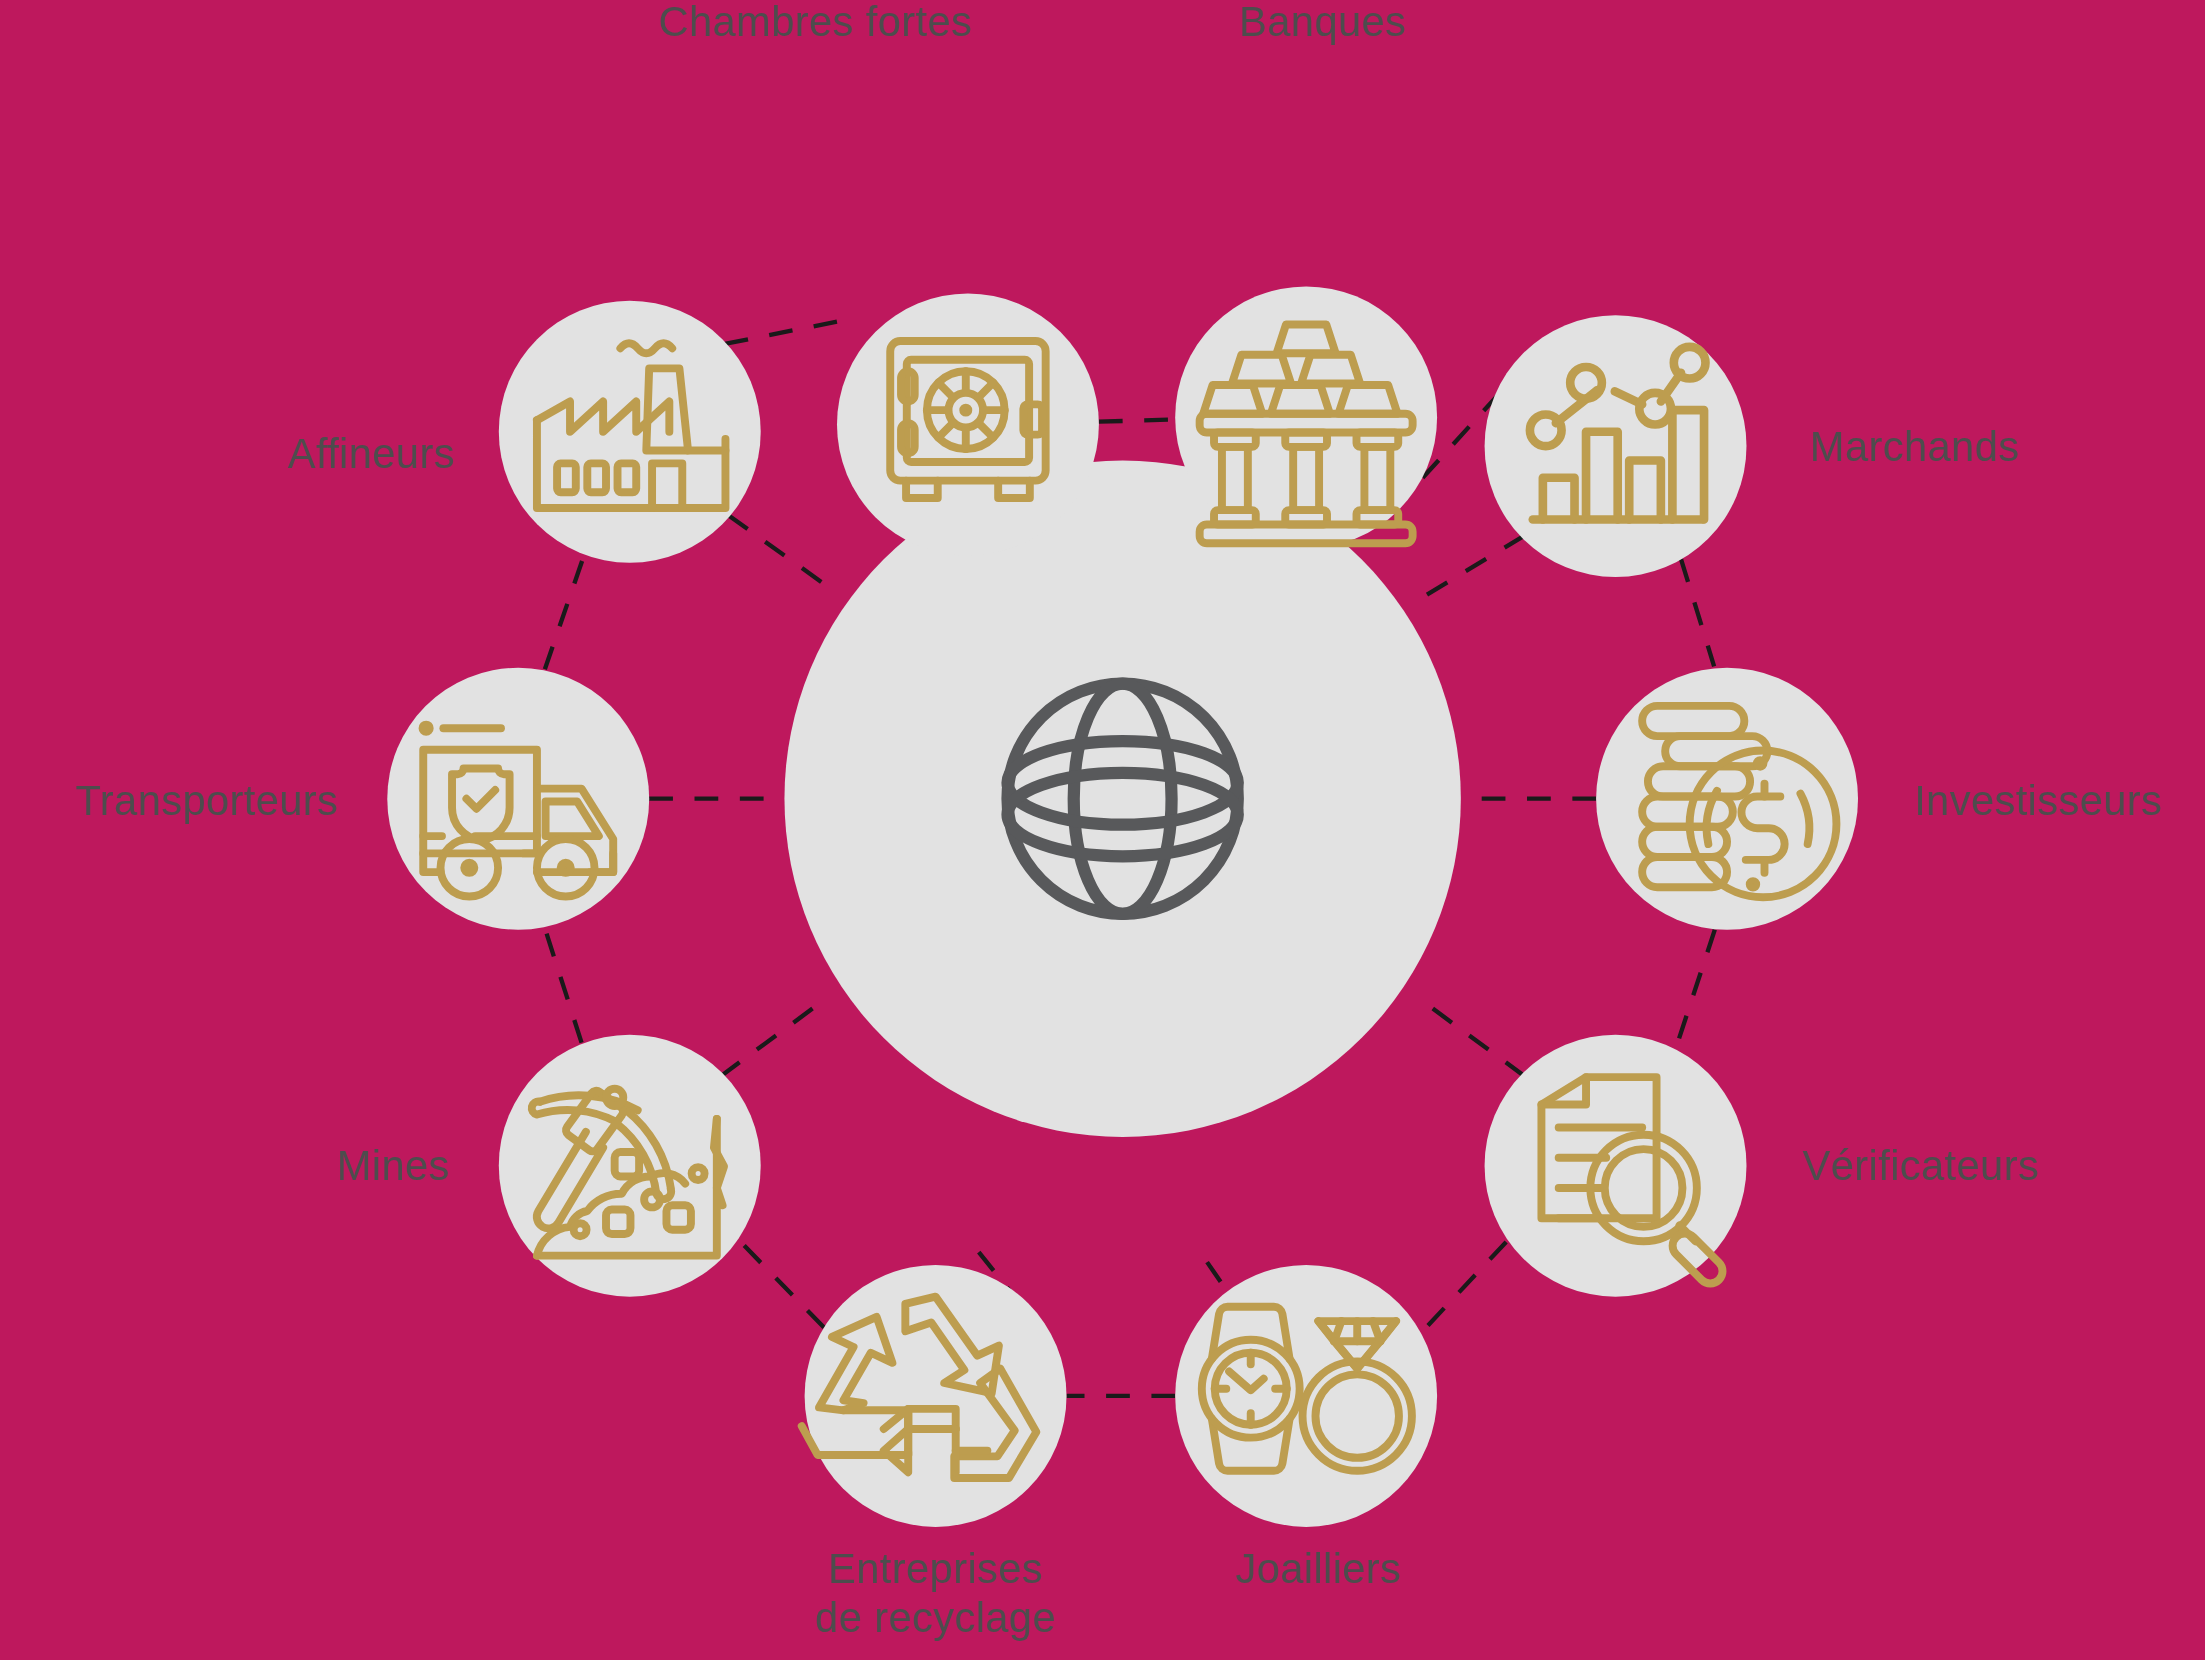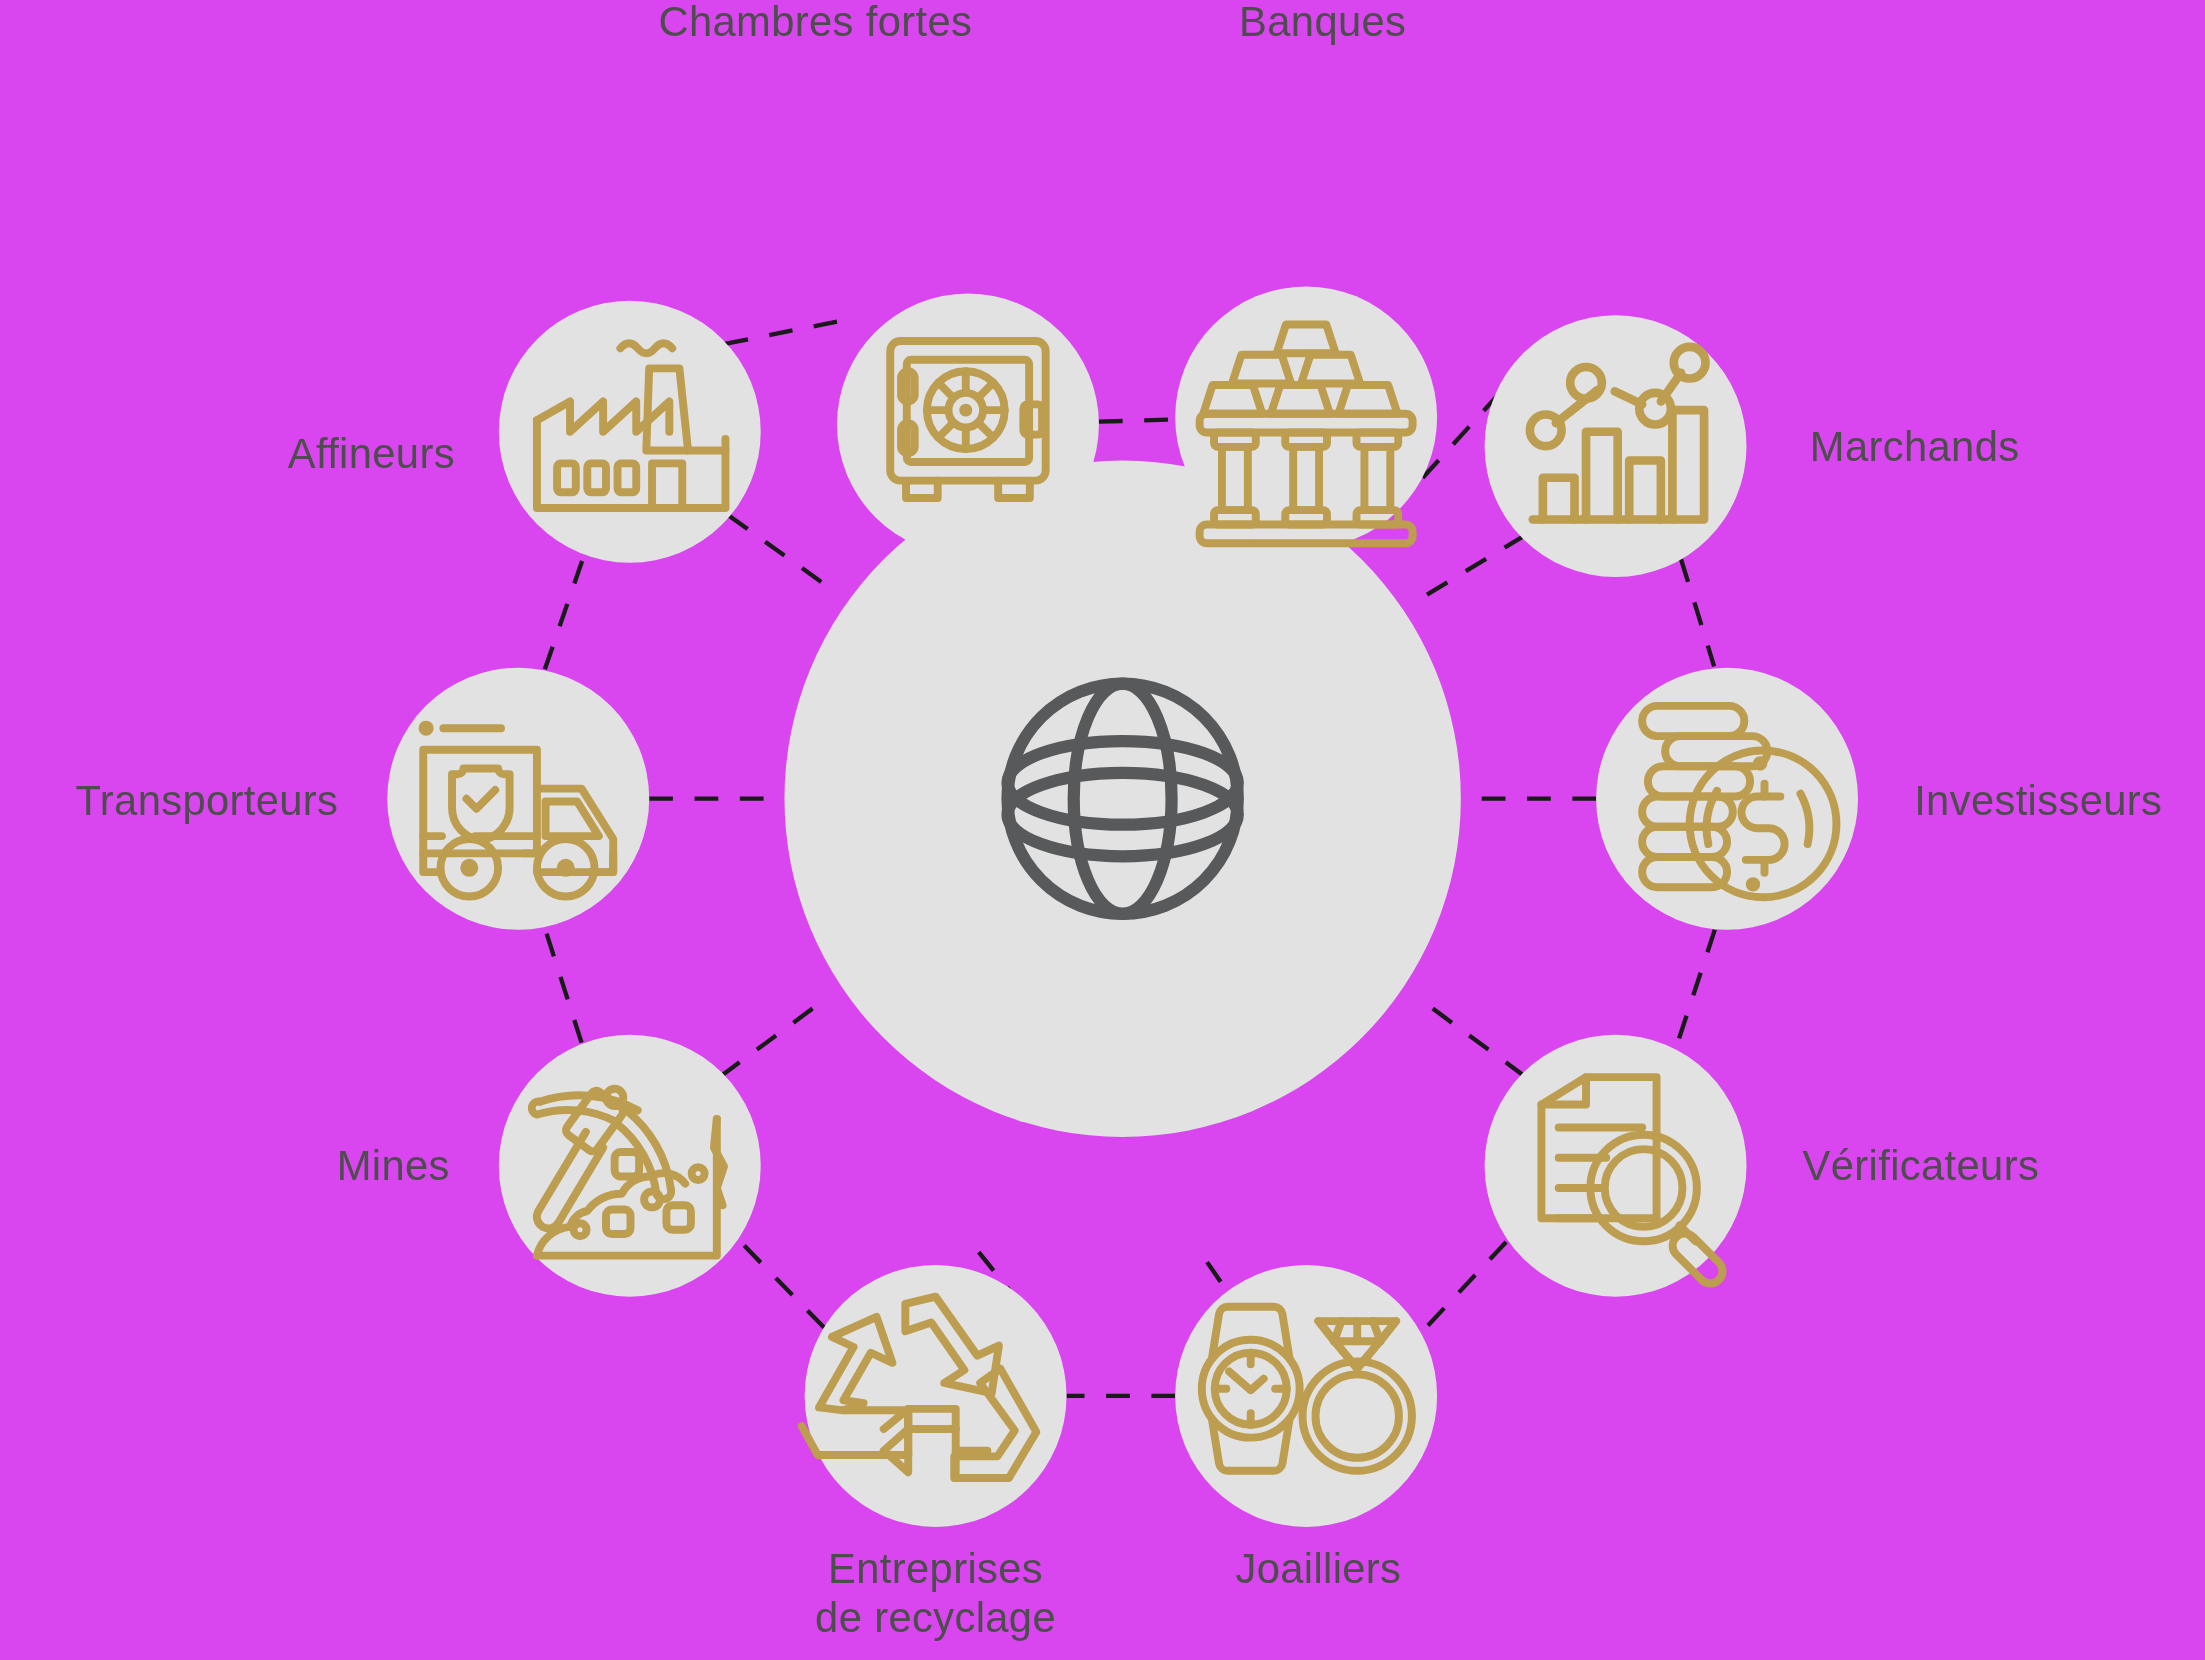--- a/index.html
+++ b/index.html
@@ -7,21 +7,21 @@
     padding: 0;
     background: #ffffff;
   }
   body {
     font-family: "Liberation Sans", sans-serif;
   }
   #stage {
     position: relative;
     width: 2205px;
     height: 1660px;
-    background: #d946ef;
+    background: #be185d;
     overflow: hidden;
   }
   #diagram {
     position: absolute;
     left: 0;
     top: 0;
     width: 2205px;
     height: 1660px;
   }
   .node-label {

